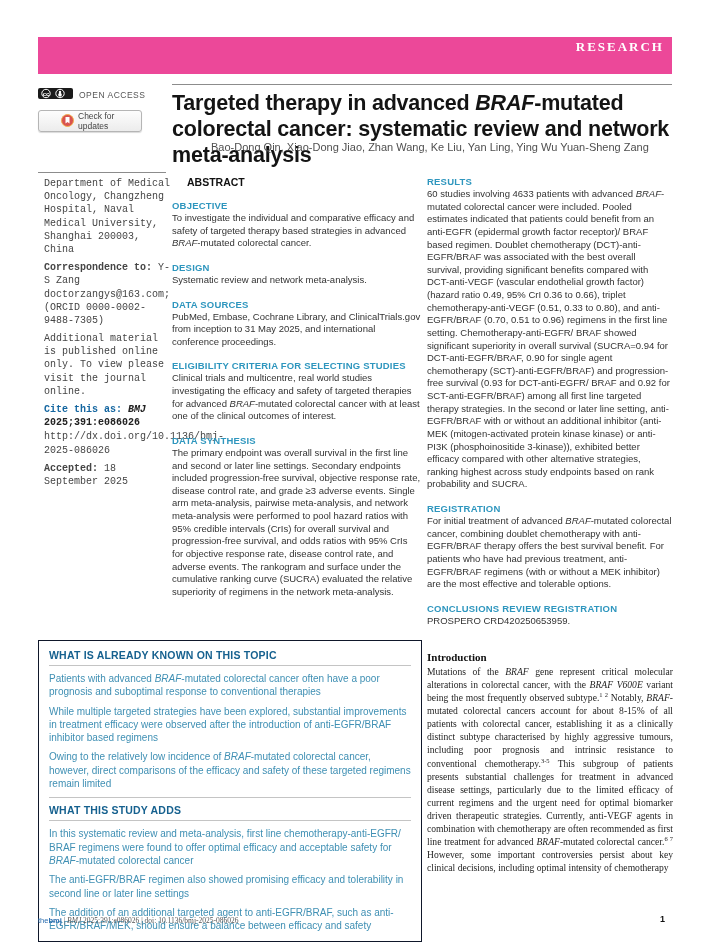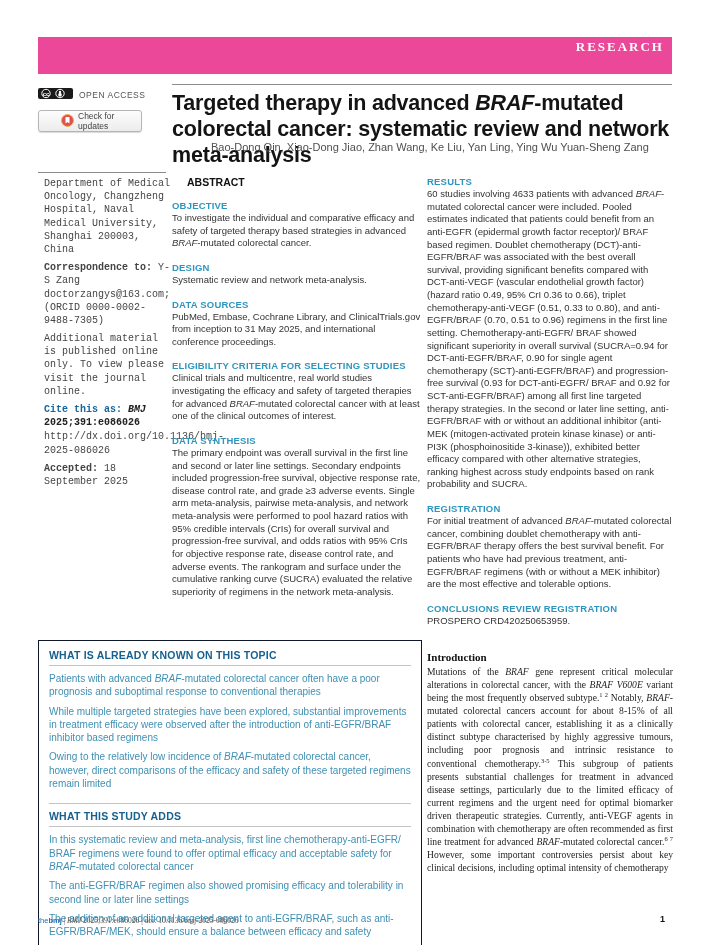--- a/index.html
+++ b/index.html
@@ -40,21 +40,21 @@
   .abs-col2 { left:427px; top:176px; width:246px; }
   .abs-head { font-size:10.5px; font-weight:bold; color:#111; margin-bottom:2px;margin-left:15px; }
   .sec-label { font-size:9.5px; font-weight:bold; color:#2e96be; margin-top:12px; margin-bottom:1px; letter-spacing:0.2px; }
   .sec-body { font-size:9.5px; color:#333; line-height:1.33; }
 
   
   .topic-box { left:38px; top:640px; width:384px; border:1px solid #0f172a; background:#fff;
     padding:8px 10px 9px 10px; }
   .box-head { font-size:10.5px; font-weight:bold; color:#16618f; padding-bottom:4px;
     border-bottom:1px solid #c4c4c4; letter-spacing:0.2px; }
-  .box-head.second { border-top:1px solid #c4c4c4; margin-top:13px; padding-top:6px; }
+  .box-head.second { border-top:1px solid #c4c4c4; margin-top:7px; padding-top:6px; }
   .box-item { font-size:10px; color:#4090b4; line-height:1.33; margin-top:6px; }
 
   
   .intro-head { left:427px; top:651px; width:246px; font-family:"Liberation Serif", serif;
     font-size:11px; font-weight:bold; color:#111; }
   .intro-body { left:427px; top:665px; width:246px; font-family:"Liberation Serif", serif;
     font-size:9.6px; color:#1e1e1e; line-height:1.36; text-align:justify; }
   sup { font-size:6.5px; }
 
   

